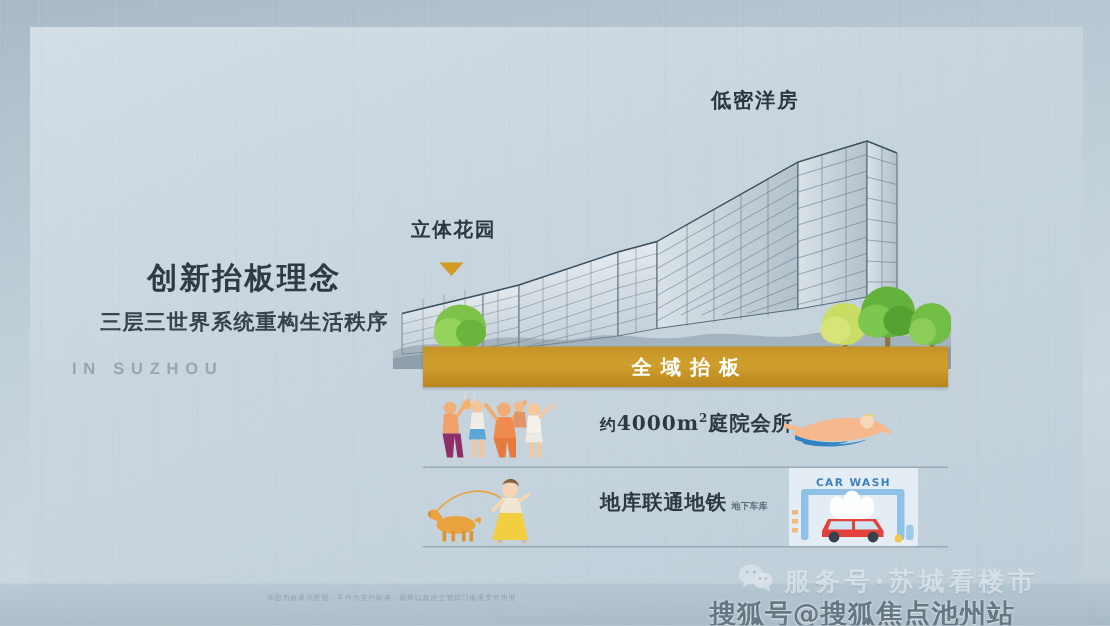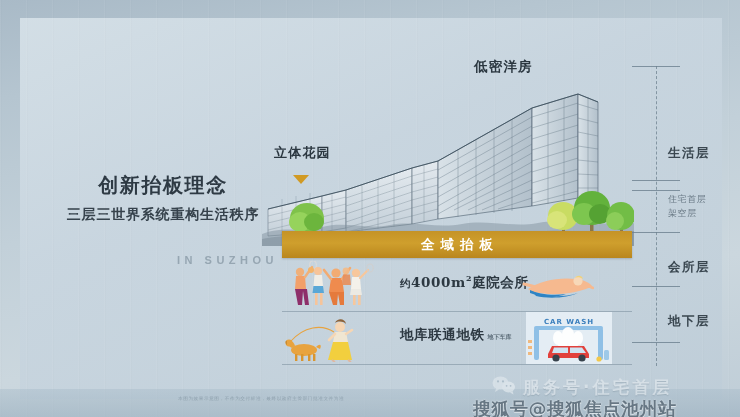--- a/index.html
+++ b/index.html
@@ -34,21 +34,21 @@
     font-family:"DejaVu Serif","Liberation Serif",serif;
     font-size:20px;font-weight:700;color:#2e3a44;letter-spacing:1.6px;
     text-align:center;line-height:1.3;
   }
   .lt-sub{
     font-family:"DejaVu Serif","Liberation Serif",serif;
     font-size:14px;font-weight:700;color:#36424c;letter-spacing:0.8px;
     text-align:center;margin-top:8px;white-space:nowrap;
   }
   .lt-en{
-    margin-top:30px;text-align:right;font-size:11px;letter-spacing:4.5px;
+    margin-top:16px;text-align:left;font-size:11px;letter-spacing:4.5px;
     color:#96a6b2;font-weight:600;
   }
 
   
   .scene{position:absolute;left:262px;top:46px;width:372px;height:200px;z-index:5;}
   .scene svg{display:block;}
 
   .label-top{
     position:absolute;left:474px;top:58px;z-index:10;
     font-family:"DejaVu Serif","Liberation Serif",serif;
@@ -426,51 +426,36 @@
         <g fill="#f3b06a" opacity="0.85">
           <rect x="2" y="28" width="4" height="3"></rect>
           <rect x="2" y="34" width="4" height="3"></rect>
           <rect x="2" y="40" width="4" height="3"></rect>
         </g>
       </svg>
     </div>
   </div>
   <div class="tier-rule rule-b"></div>
 
-  <div class="scale">
-    <div class="vline"></div>
-    <div class="tick" style="top:4px;"></div>
-    <div class="tick" style="top:118px;"></div>
-    <div class="tick" style="top:128px;"></div>
-    <div class="tick" style="top:170px;"></div>
-    <div class="tick" style="top:224px;"></div>
-    <div class="tick" style="top:280px;"></div>
-
-    <div class="slabel" style="top:83px;">生活层</div>
-    <div class="slabel small" style="top:131px;">住宅首层</div>
-    <div class="slabel small" style="top:145px;">架空层</div>
-    <div class="slabel" style="top:197px;">会所层</div>
-    <div class="slabel" style="top:251px;">地下层</div>
-  </div>
 
   <div class="bottombar"></div>
 
   <div class="disclaimer">本图为效果示意图，不作为交付标准，最终以政府主管部门批准文件为准</div>
 
   <div class="wm-wechat">
     <span>
       <svg width="24" height="20" viewBox="0 0 24 20" xmlns="http://www.w3.org/2000/svg">
         <ellipse cx="8.5" cy="8" rx="8" ry="6.6" fill="#e6edf1"></ellipse>
         <path d="M4,13 L3,17 L7,14.5 Z" fill="#e6edf1"></path>
         <circle cx="6" cy="6.4" r="1.1" fill="#9fb2bf"></circle>
         <circle cx="11" cy="6.4" r="1.1" fill="#9fb2bf"></circle>
         <ellipse cx="16.5" cy="12" rx="6.5" ry="5.4" fill="#eef3f6"></ellipse>
         <path d="M20.5,16 L21.5,19.5 L18,17.6 Z" fill="#eef3f6"></path>
         <circle cx="14.6" cy="10.8" r="0.9" fill="#9fb2bf"></circle>
         <circle cx="18.6" cy="10.8" r="0.9" fill="#9fb2bf"></circle>
       </svg>
     </span>
-    <span class="wtext">服务号·住宅首层</span>
+    <span class="wtext">服务号·苏城看楼市</span>
   </div>
 
   <div class="wm-sohu">搜狐号@搜狐焦点池州站</div>
 
 </div>
 
 </body></html>

